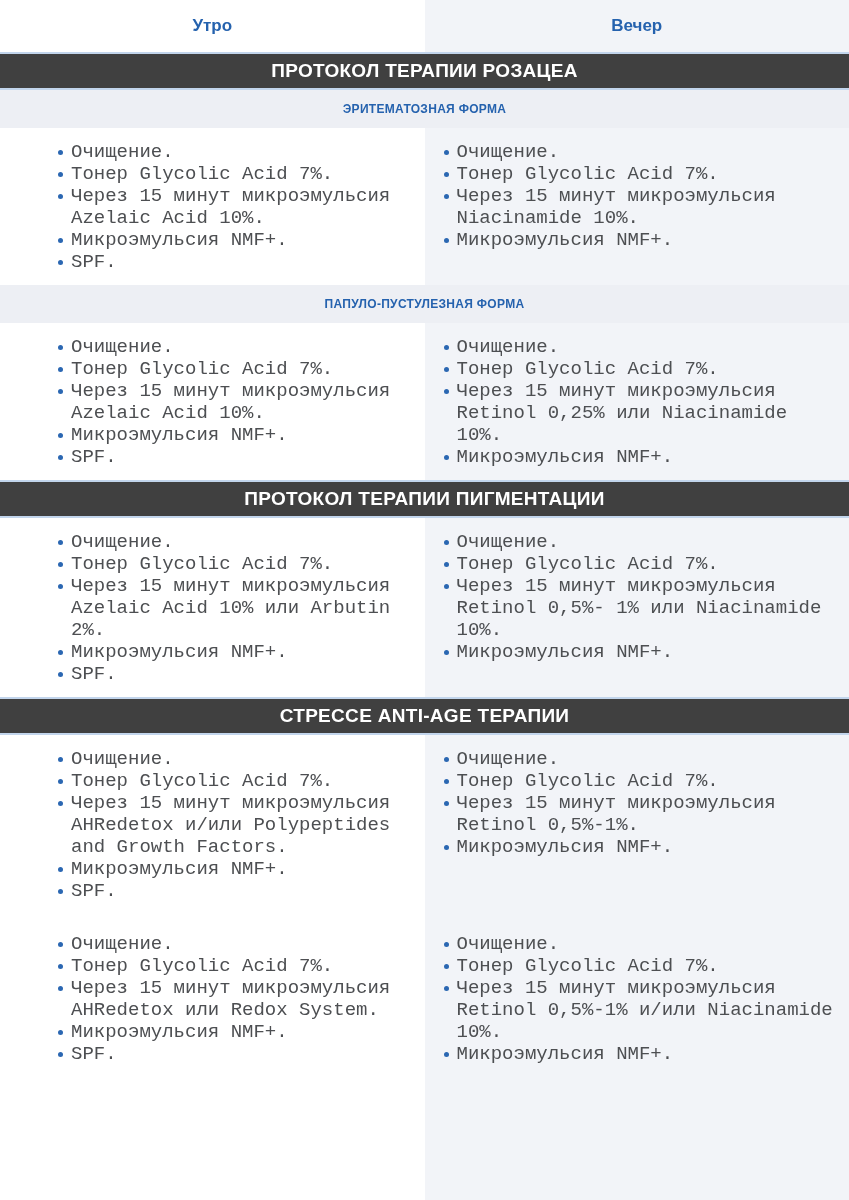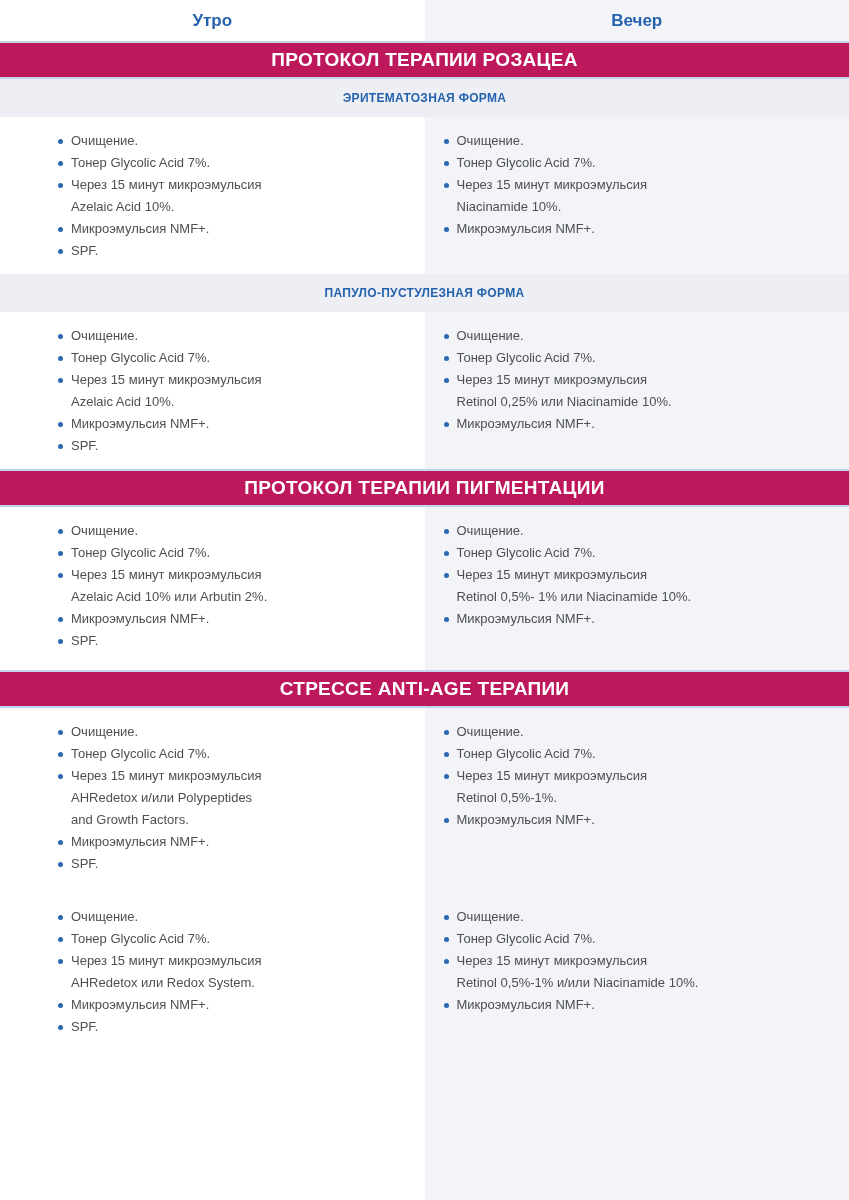--- a/index.html
+++ b/index.html
@@ -21,36 +21,36 @@
     width: 50%; height: 100%;
     background: #f2f4f8;
     z-index: 0;
   }
 
   .content { position: relative; z-index: 1; }
 
   
   .day-header {
     display: flex;
-    height: 41px;
+    height: 52px;
   }
   .day-header .day {
     width: 50%;
     display: flex;
     align-items: center;
     justify-content: center;
     color: #2562ae;
     font-weight: 700;
     font-size: 17px;
   }
 
   
   .banner-dark {
     height: 38px;
-    background: #be185d;
+    background: #404040;
     border-top: 2px solid #c2d5ec;
     border-bottom: 2px solid #c2d5ec;
     display: flex;
     align-items: center;
     justify-content: center;
     color: #ffffff;
     font-weight: 700;
     font-size: 19px;
     letter-spacing: 0.3px;
   }
@@ -78,23 +78,24 @@
   .routine-row.row-2 { min-height: 153px; }
   .routine-row.row-3 { min-height: 163px; }
   .routine-row.row-4 { min-height: 185px; }
   .routine-row.row-5 { min-height: 163px; }
 
   ul.steps { list-style: none; }
   ul.steps li {
     position: relative;
     padding-left: 13px;
     color: #4d4f52;
-    font-size: 13px;
+    font-size: 19px;
     line-height: 22px;
     white-space: pre-line;
+    font-family: Liberation Mono, monospace;
   }
   ul.steps li::before {
     content: "";
     position: absolute;
     left: 0; top: 8.5px;
     width: 5px; height: 5px;
     border-radius: 50%;
     background: #2b67b2;
   }
 </style>

